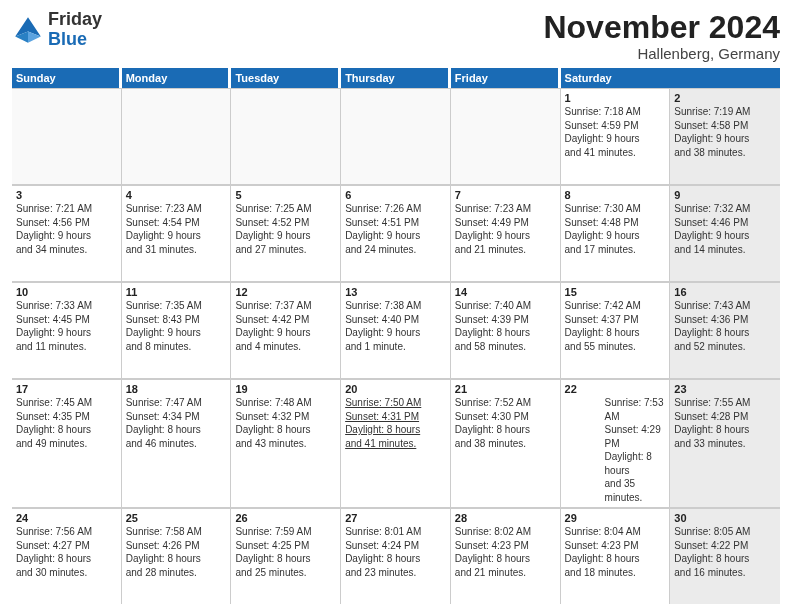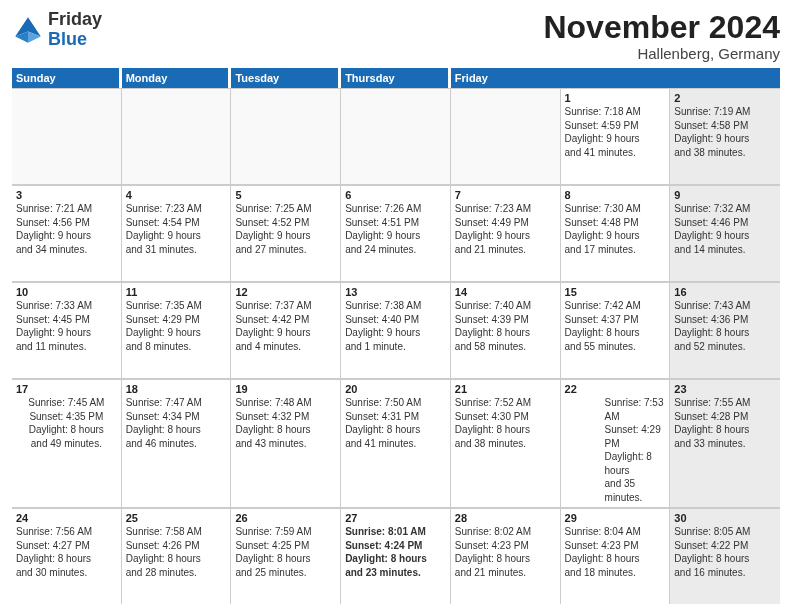--- a/index.html
+++ b/index.html
@@ -133,20 +133,21 @@
     </div>
   </div>
 
   <div class="calendar">
     <div class="cal-header">
     <div class="cal-header-cell">Sunday</div>
         <div class="cal-header-cell">Monday</div>
         <div class="cal-header-cell">Tuesday</div>
         <div class="cal-header-cell">Thursday</div>
         <div class="cal-header-cell">Friday</div>
+        <div class="cal-header-cell">Saturday</div>
       </div>
     <div class="cal-body">
     <div class="cal-row border-top">
           <div class="cal-cell empty"></div>
           <div class="cal-cell empty"></div>
           <div class="cal-cell empty"></div>
           <div class="cal-cell empty"></div>
           <div class="cal-cell empty"></div>
           <div class="cal-cell">
             <div class="day-num">1</div>
@@ -218,21 +219,21 @@
           <div class="cal-cell">
             <div class="day-num">10</div>
             <div class="day-info" style="white-space: pre-line;">Sunrise: 7:33 AM
 Sunset: 4:45 PM
 Daylight: 9 hours
 and 11 minutes.</div>
           </div>
           <div class="cal-cell">
             <div class="day-num">11</div>
             <div class="day-info" style="white-space: pre-line;">Sunrise: 7:35 AM
-Sunset: 4:29 PM
+Sunset: 8:43 PM
 Daylight: 9 hours
 and 8 minutes.</div>
           </div>
           <div class="cal-cell">
             <div class="day-num">12</div>
             <div class="day-info" style="white-space: pre-line;">Sunrise: 7:37 AM
 Sunset: 4:42 PM
 Daylight: 9 hours
 and 4 minutes.</div>
           </div>
@@ -261,42 +262,42 @@
             <div class="day-num">16</div>
             <div class="day-info" style="white-space: pre-line;">Sunrise: 7:43 AM
 Sunset: 4:36 PM
 Daylight: 8 hours
 and 52 minutes.</div>
           </div>
         </div>
         <div class="cal-row border-top">
           <div class="cal-cell">
             <div class="day-num">17</div>
-            <div class="day-info" style="white-space: pre-line; text-align: center;">Sunrise: 7:45 AM
+            <div class="day-info" style="white-space: pre-line;">Sunrise: 7:45 AM
 Sunset: 4:35 PM
 Daylight: 8 hours
 and 49 minutes.</div>
           </div>
           <div class="cal-cell">
             <div class="day-num">18</div>
             <div class="day-info" style="white-space: pre-line;">Sunrise: 7:47 AM
 Sunset: 4:34 PM
 Daylight: 8 hours
 and 46 minutes.</div>
           </div>
           <div class="cal-cell">
             <div class="day-num">19</div>
             <div class="day-info" style="white-space: pre-line;">Sunrise: 7:48 AM
 Sunset: 4:32 PM
 Daylight: 8 hours
 and 43 minutes.</div>
           </div>
           <div class="cal-cell">
             <div class="day-num">20</div>
-            <div class="day-info" style="white-space: pre-line;">Sunrise: 7:50 AM
+            <div class="day-info" style="white-space: pre-line; text-decoration: underline;">Sunrise: 7:50 AM
 Sunset: 4:31 PM
 Daylight: 8 hours
 and 41 minutes.</div>
           </div>
           <div class="cal-cell">
             <div class="day-num">21</div>
             <div class="day-info" style="white-space: pre-line;">Sunrise: 7:52 AM
 Sunset: 4:30 PM
 Daylight: 8 hours
 and 38 minutes.</div>
@@ -333,21 +334,21 @@
           </div>
           <div class="cal-cell">
             <div class="day-num">26</div>
             <div class="day-info" style="white-space: pre-line;">Sunrise: 7:59 AM
 Sunset: 4:25 PM
 Daylight: 8 hours
 and 25 minutes.</div>
           </div>
           <div class="cal-cell">
             <div class="day-num">27</div>
-            <div class="day-info" style="white-space: pre-line; font-weight: bold;">Sunrise: 8:01 AM
+            <div class="day-info" style="white-space: pre-line;">Sunrise: 8:01 AM
 Sunset: 4:24 PM
 Daylight: 8 hours
 and 23 minutes.</div>
           </div>
           <div class="cal-cell">
             <div class="day-num">28</div>
             <div class="day-info" style="white-space: pre-line;">Sunrise: 8:02 AM
 Sunset: 4:23 PM
 Daylight: 8 hours
 and 21 minutes.</div>

